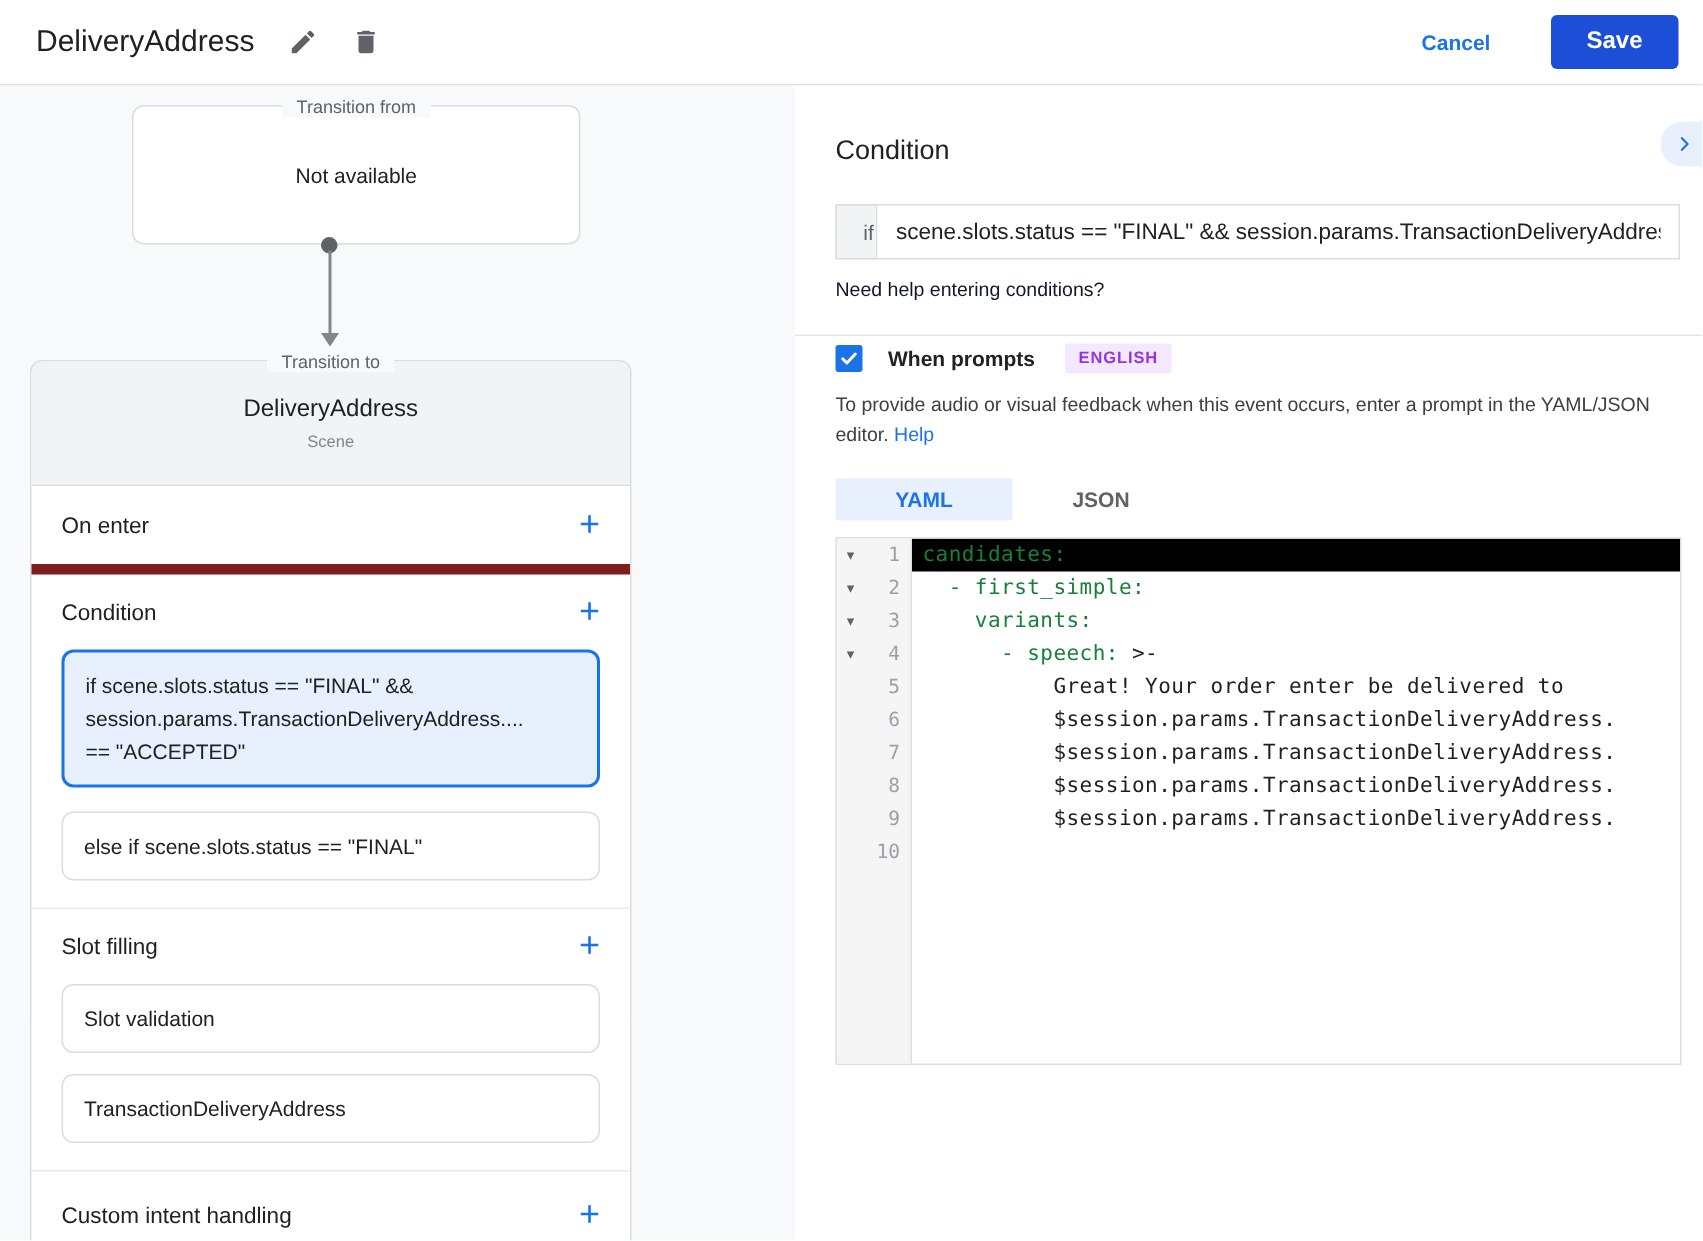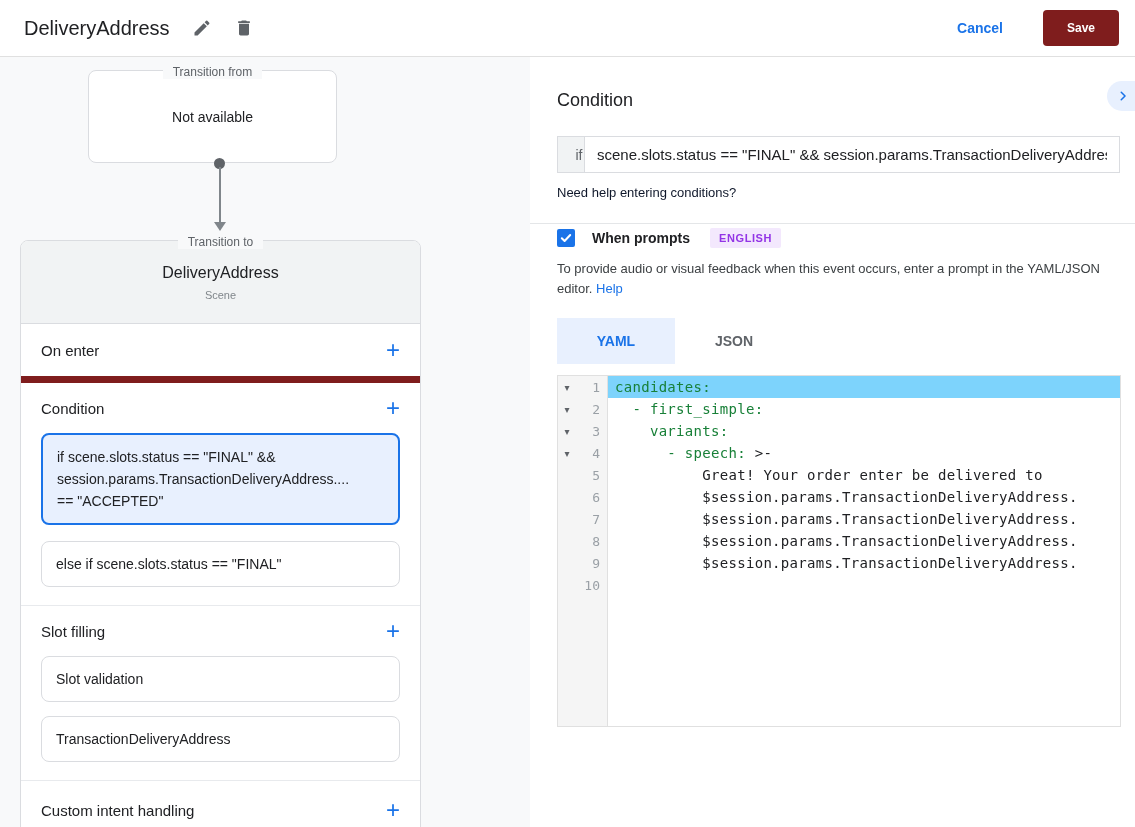--- a/index.html
+++ b/index.html
@@ -8,30 +8,30 @@
 
   
   .topbar { height: 57px; display: flex; align-items: center; padding: 0 16px 0 24px;
             border-bottom: 1px solid #e0e0e0; background: #fff; }
   .page-title { font-size: 20px; font-weight: 400; color: #202124; }
   .icon-btn { background: none; border: none; cursor: pointer; margin-left: 22px;
               display: flex; align-items: center; }
   .spacer { flex: 1; }
   .cancel-btn { background: none; border: none; color: #1a73e8; font-size: 14px;
                 font-weight: 700; cursor: pointer; margin-right: 40px; font-family: inherit; }
-  .save-btn { background: #7f1d1d; border: none; color: #fff; font-size: 12px; font-weight: 700;
+  .save-btn { background: #1d4ed8; border: none; color: #fff; font-size: 16px; font-weight: 700;
               padding: 0 24px; height: 36px; border-radius: 4px; cursor: pointer; font-family: inherit; }
 
   
   .main { display: flex; height: 770px; }
   .left-panel { width: 530px; flex-shrink: 0; background: #f8f9fa; position: relative; overflow: hidden; }
   .right-panel { flex: 1; background: #fff; position: relative; padding-left: 27px; }
 
   
-  .tf-box { position: absolute; left: 88px; top: 13px; width: 249px; height: 93px;
+  .tf-box { position: absolute; left: 88px; top: 13px; width: 299px; height: 93px;
             background: #fff; border: 1px solid #dadce0; border-radius: 8px;
             display: flex; align-items: center; justify-content: center; }
   .box-legend { position: absolute; top: -9px; left: 0; right: 0; text-align: center; }
   .box-legend span { background: #f8f9fa; padding: 0 10px; font-size: 12px; color: #5f6368; }
   .tf-value { font-size: 14px; color: #202124; }
 
   
   .conn-dot { position: absolute; left: 214px; top: 101px; width: 11px; height: 11px;
               border-radius: 50%; background: #5f6368; }
   .conn-line { position: absolute; left: 219px; top: 110px; width: 2px; height: 55px; background: #80868b; }
@@ -92,38 +92,38 @@
   .cbox.checked { background: #1a73e8; border-color: #1a73e8; }
   .cbox.checked svg { display: block; }
   .check-label { margin-left: 17px; font-size: 14px; font-weight: 700; color: #202124; }
   .lang-badge { margin-left: 20px; background: #f3e8fd; color: #9334e6; font-size: 11px;
                 font-weight: 700; letter-spacing: 0.6px; padding: 4px 9px; border-radius: 2px; }
   .desc { margin-top: 11px; width: 556px; font-size: 13px; line-height: 20px; color: #3c4043; }
   .desc a { color: #1a73e8; text-decoration: none; cursor: pointer; }
 
   
   .tabs { margin-top: 19px; display: flex; }
-  .tab { width: 118px; height: 46px; display: flex; align-items: center; justify-content: center;
+  .tab { width: 118px; height: 28px; display: flex; align-items: center; justify-content: center;
          font-size: 14px; font-weight: 700; color: #5f6368; background: none; border: none;
          cursor: pointer; font-family: inherit; }
   .tab.active { color: #1a73e8; background: #e8f0fe; }
 
   
   .editor { margin-top: 11px; margin-right: 14px; height: 352px; border: 1px solid #e0e0e0;
             display: flex; overflow: hidden; background: #fff; }
   .gutter { width: 50px; background: #f5f5f5; border-right: 1px solid #e0e0e0; flex-shrink: 0; }
   .gutter-row { height: 22px; display: flex; align-items: center; }
   .fold { width: 18px; text-align: center; font-size: 10px; color: #5f6368; cursor: pointer; }
   .lnum { flex: 1; text-align: right; padding-right: 7px; font-size: 13px; color: #9aa0a6;
           font-family: "DejaVu Sans Mono", monospace; }
   .code { flex: 1; overflow: hidden; cursor: text; }
   .code-row { height: 22px; line-height: 22px; padding-left: 7px;
               font-family: "DejaVu Sans Mono", monospace; font-size: 14px; letter-spacing: 0.3px;
               white-space: pre; color: #202124; }
-  .code-row.hl { background: #7dd3fc; }
+  .code-row.hl { background: #000000; }
   .code-row .key { color: #188038; }
   .code-row .plain { color: #202124; }
 </style>
 </head>
 <body>
 
 <header class="topbar">
   <span class="page-title">DeliveryAddress</span>
   <button class="icon-btn">
     <span style="display:flex;">

